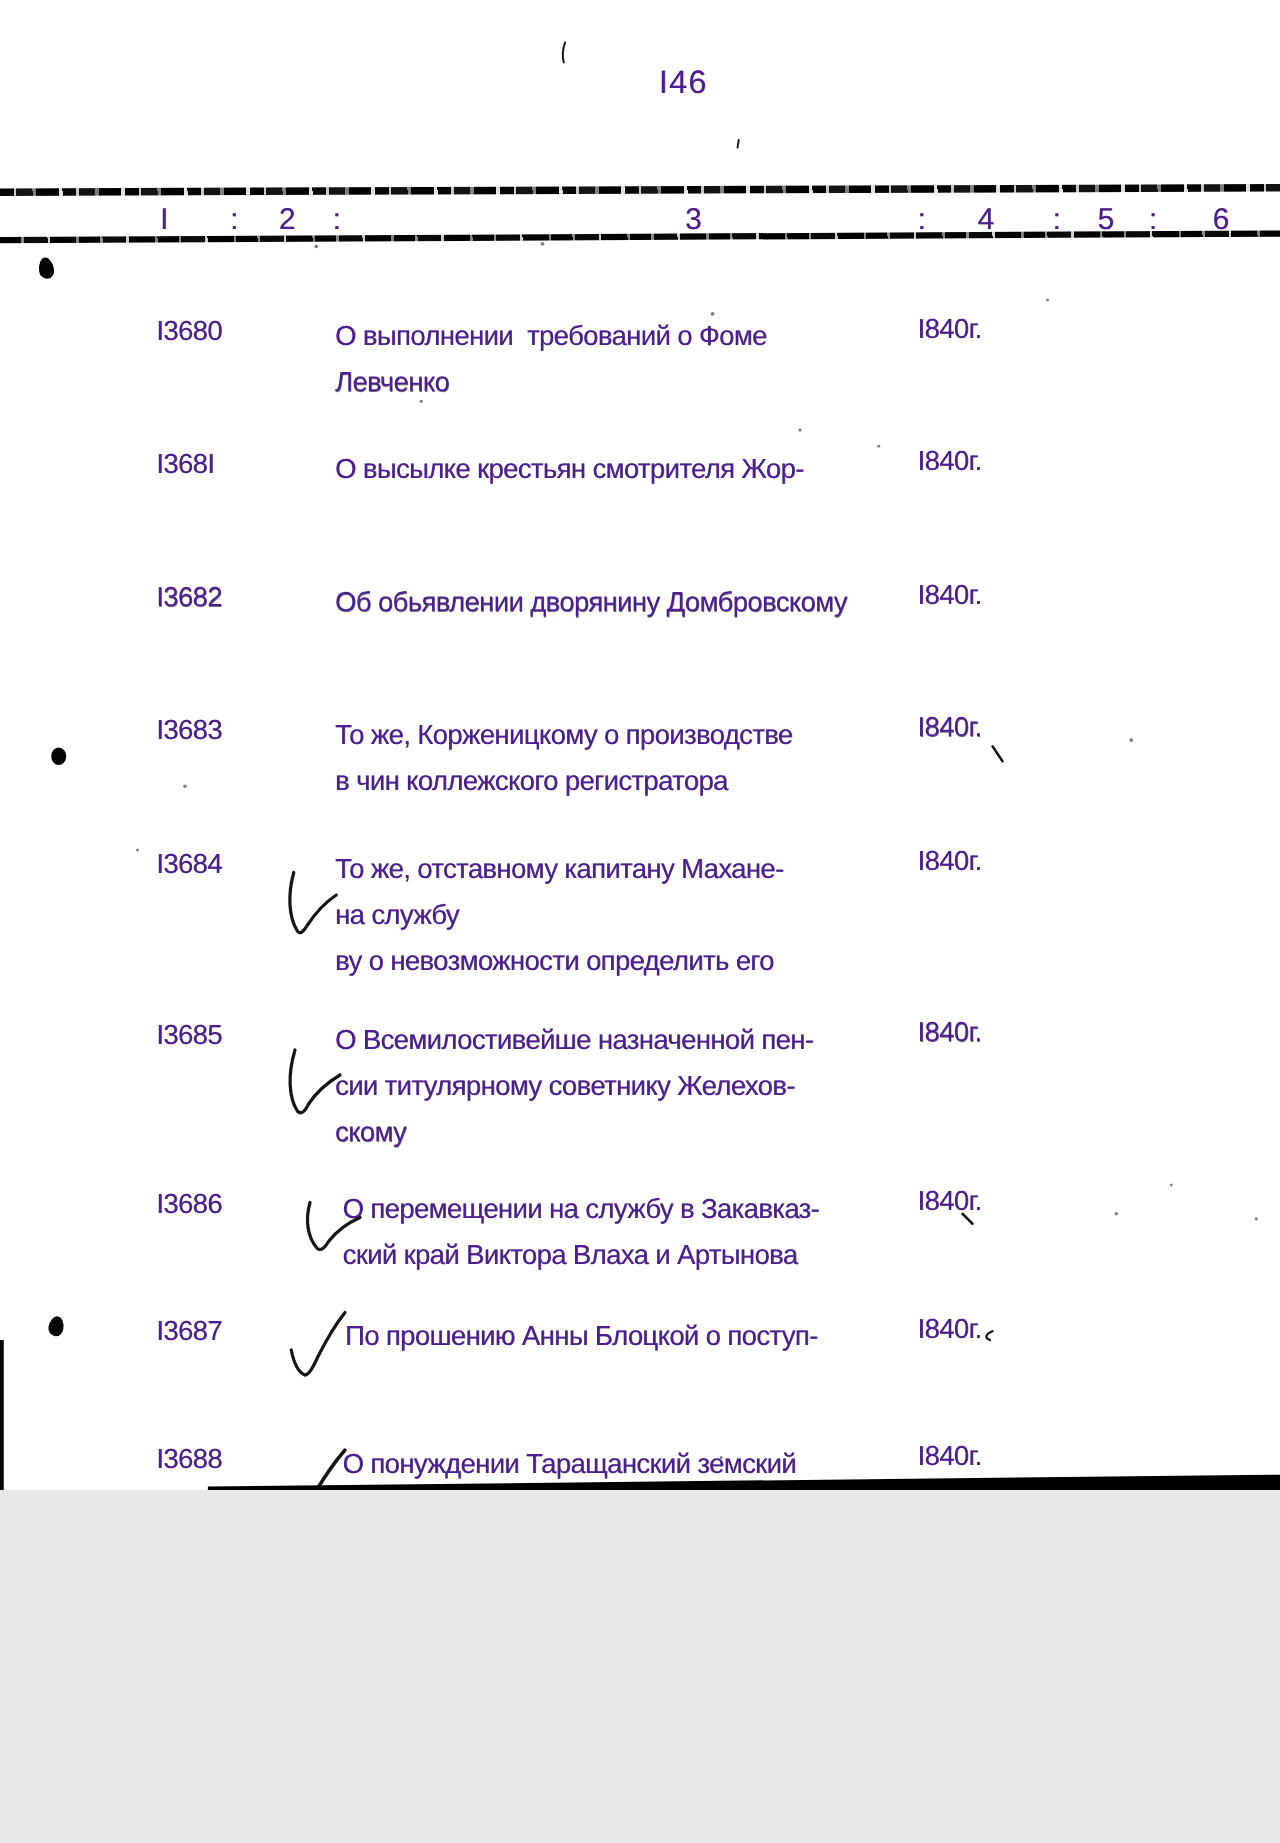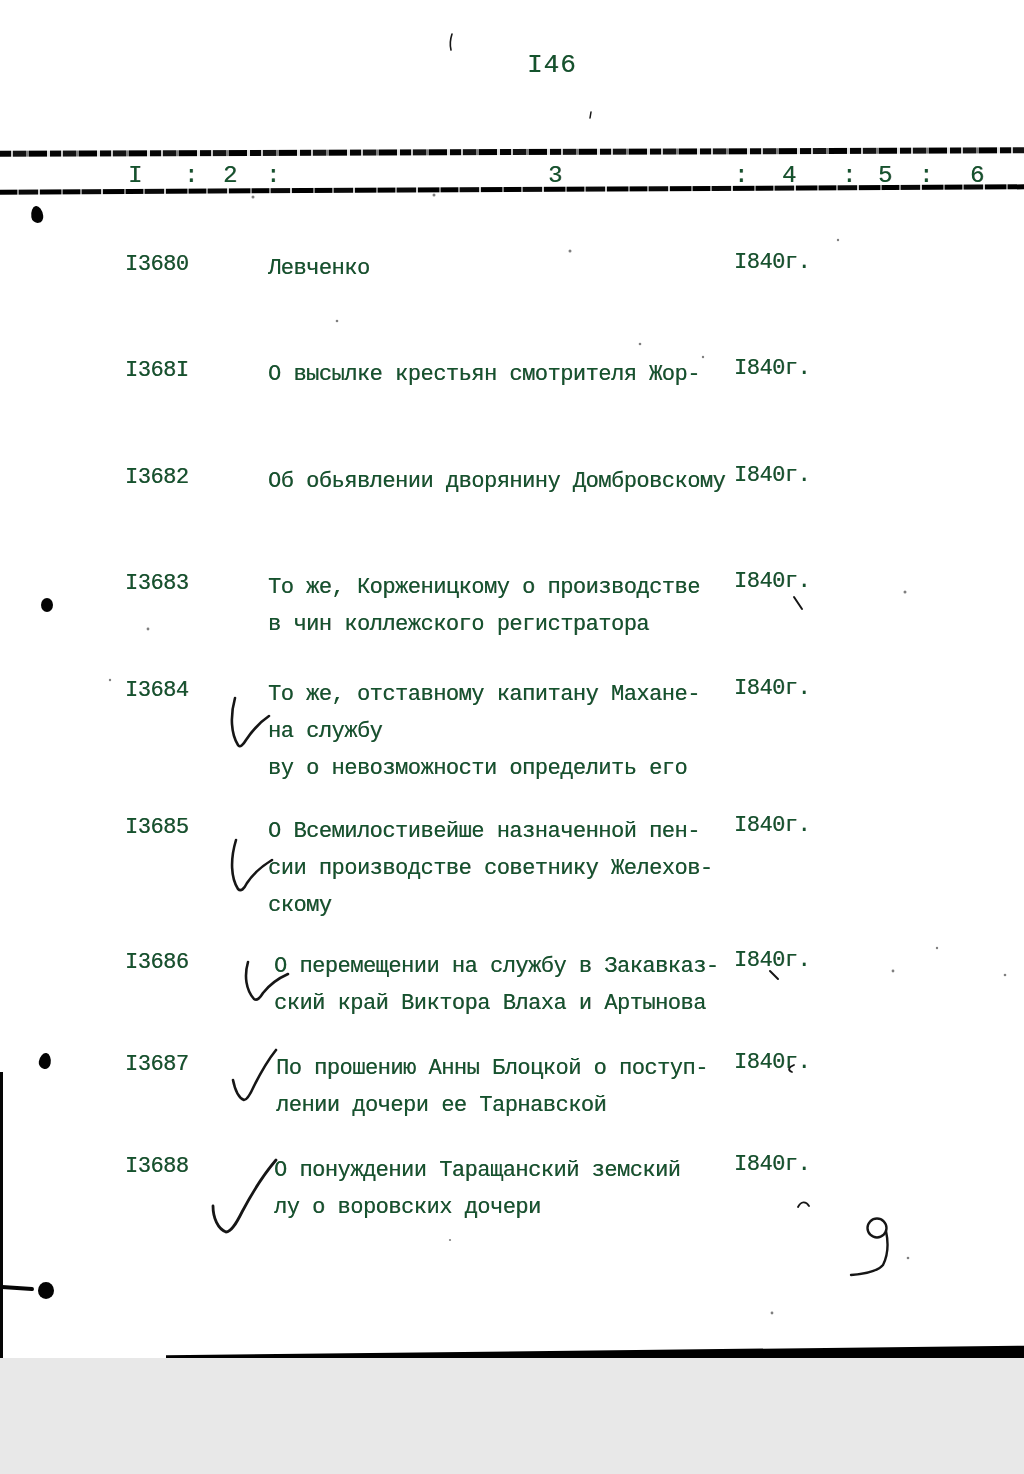--- a/index.html
+++ b/index.html
@@ -1,23 +1,23 @@
 <!DOCTYPE html>
 <html><head>
 <meta charset="utf-8">
 <style>
   html,body{margin:0;padding:0;background:#e8e8e8;}
   .page{
     position:relative;
-    width:1024px;height:1358px;
+    width:1024px;height:1192px;
     margin:0 auto;
     background:#ffffff;
     overflow:hidden;
-    font-family:Liberation Mono, monospace;
-    color:#14532d;
+    font-family:Liberation Sans, sans-serif;
+    color:#4c1d95;
   }
   .pageno{
     position:absolute;left:527px;top:50px;
     font-size:26px;letter-spacing:1px;
     text-shadow:0.4px 0.4px 0 rgba(0,0,0,.5);
   }
   
   .rule{position:absolute;left:0;width:1030px;}
   .rule-top{
     top:149px;height:6px;
@@ -76,20 +76,21 @@
     <span style="left:842px">:</span>
     <span style="left:878px">5</span>
     <span style="left:919px">:</span>
     <span style="left:970px">6</span>
   </div>
   <div class="rule rule-bot"></div>
 
   <div class="entry" style="top:250px">
     <div class="num">I3680</div>
     <div class="txt">
+      <div class="line">О выполнении  требований о Фоме</div>
       <div class="line">Левченко</div>
     </div>
     <div class="year">I840г.</div>
   </div>
 
   <div class="entry" style="top:356px">
     <div class="num">I368I</div>
     <div class="txt">
       <div class="line">О высылке крестьян смотрителя Жор-</div>
     </div>
@@ -120,40 +121,39 @@
       <div class="line">на службу</div>
       <div class="line">ву о невозможности определить его</div>
     </div>
     <div class="year">I840г.</div>
   </div>
 
   <div class="entry" style="top:813px">
     <div class="num">I3685</div>
     <div class="txt">
       <div class="line">О Всемилостивейше назначенной пен-</div>
-      <div class="line">сии производстве советнику Желехов-</div>
+      <div class="line">сии титулярному советнику Желехов-</div>
       <div class="line">скому</div>
     </div>
     <div class="year">I840г.</div>
   </div>
 
   <div class="entry" style="top:948px">
     <div class="num">I3686</div>
     <div class="txt" style="left:274px">
       <div class="line">О перемещении на службу в Закавказ-</div>
       <div class="line">ский край Виктора Влаха и Артынова</div>
     </div>
     <div class="year">I840г.</div>
   </div>
 
   <div class="entry" style="top:1050px">
     <div class="num">I3687</div>
     <div class="txt" style="left:276px">
       <div class="line">По прошению Анны Блоцкой о поступ-</div>
-      <div class="line">лении дочери ее Тарнавской</div>
     </div>
     <div class="year">I840г.</div>
   </div>
 
   <div class="entry" style="top:1152px">
     <div class="num">I3688</div>
     <div class="txt" style="left:274px">
       <div class="line">О понуждении Таращанский земский</div>
       <div class="line">лу о воровских дочери</div>
     </div>

